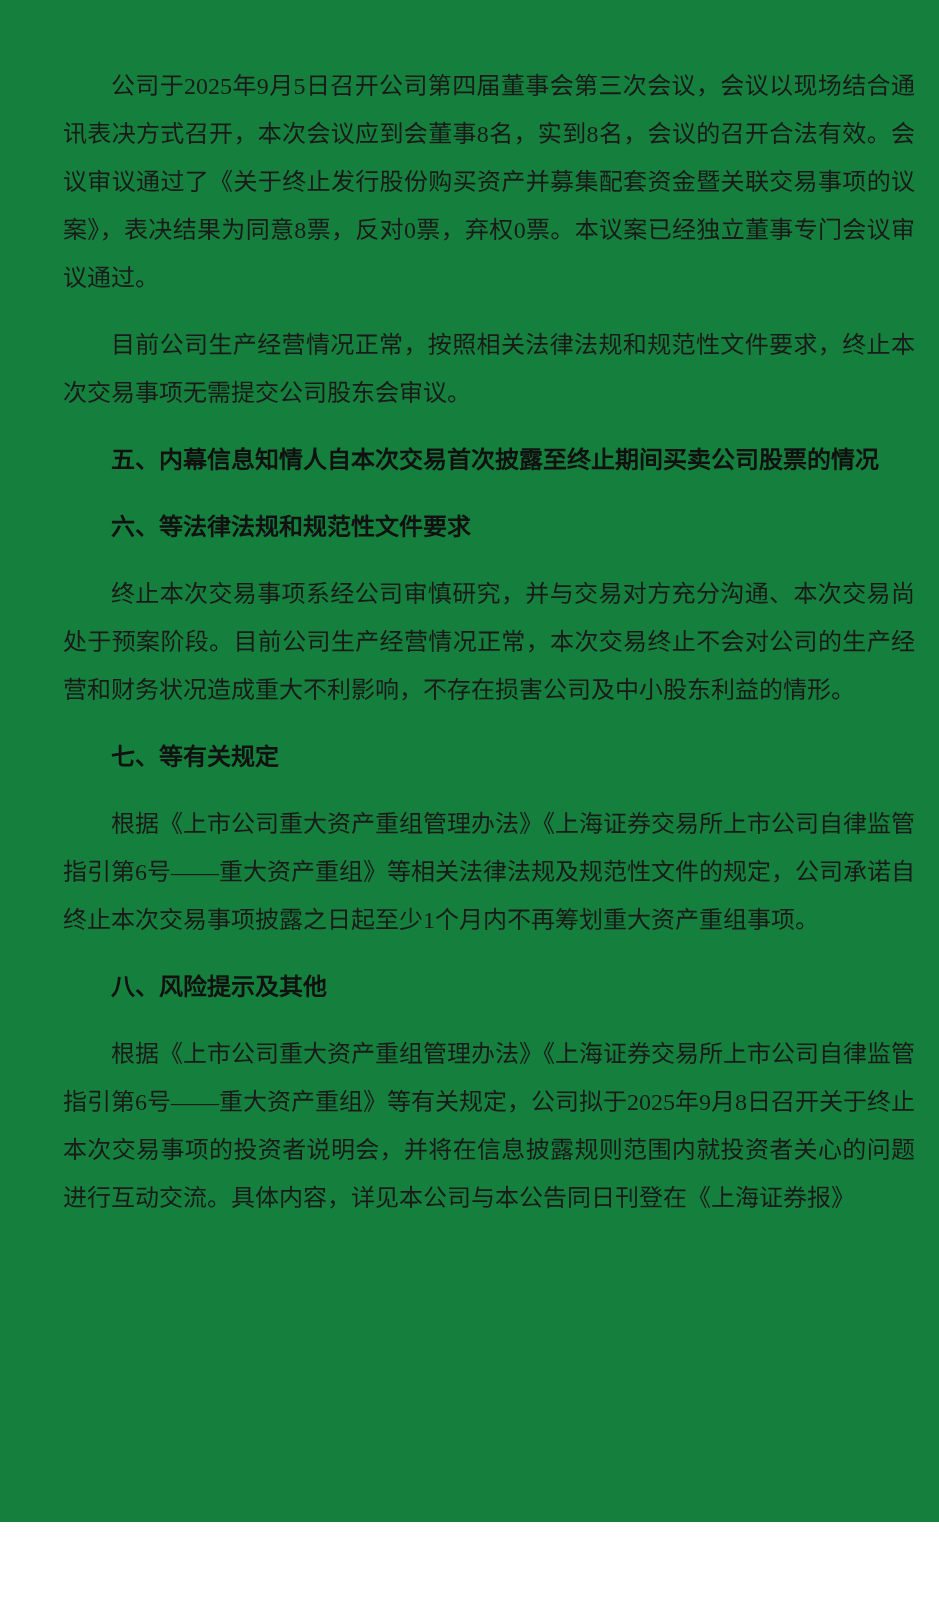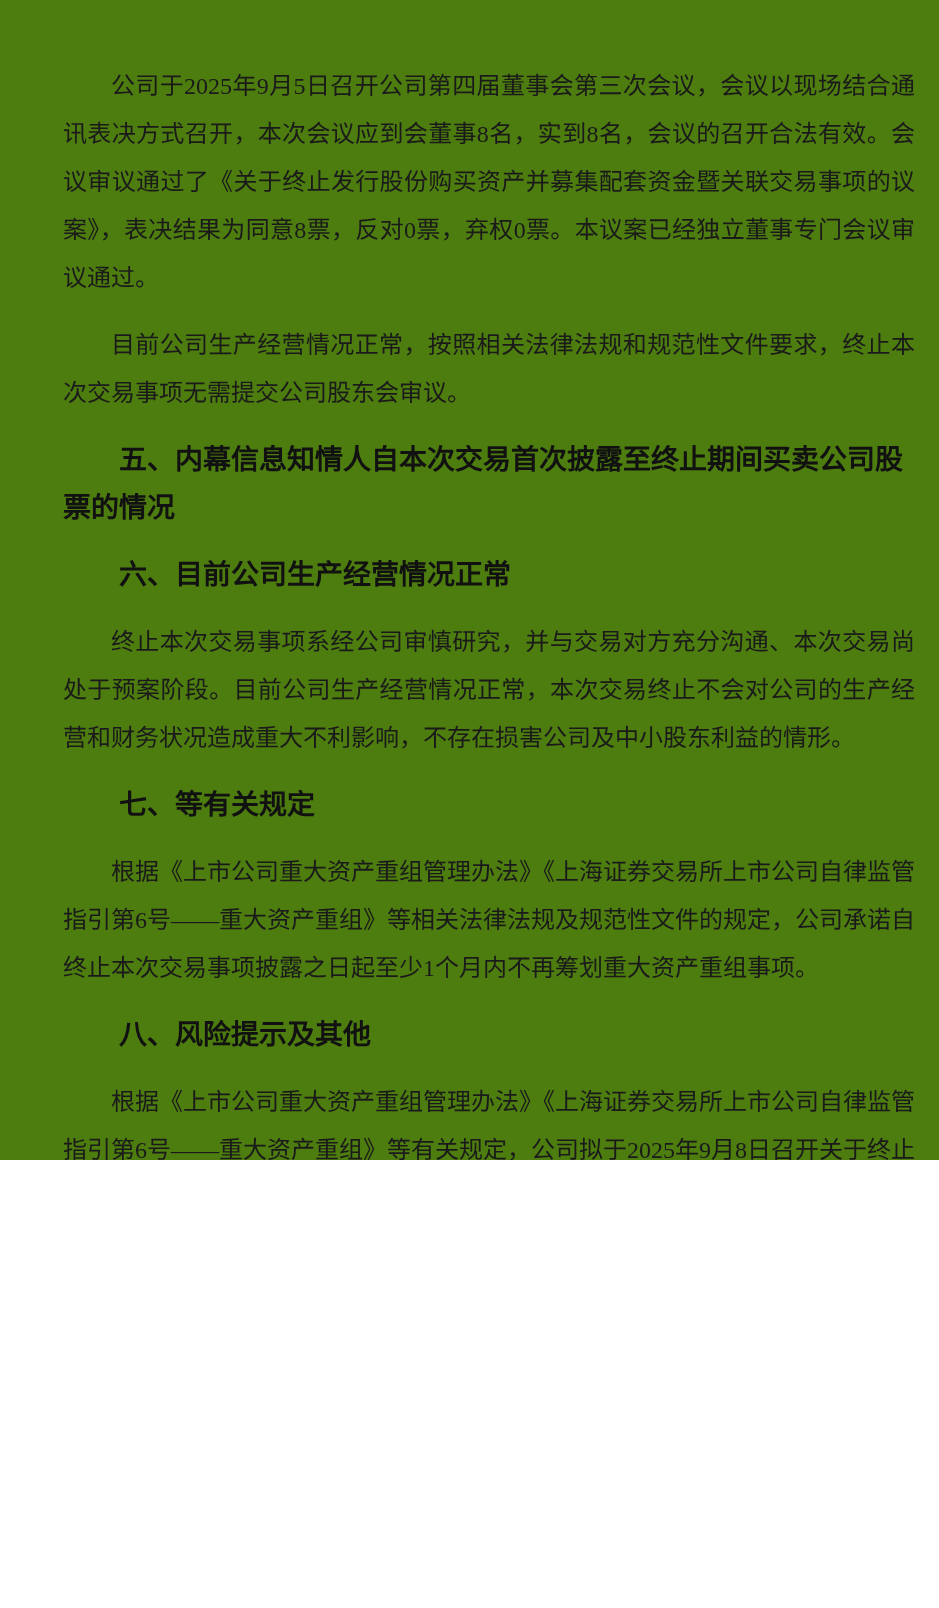--- a/index.html
+++ b/index.html
@@ -3,58 +3,58 @@
 <meta charset="utf-8">
 <style>
   html, body {
     margin: 0;
     padding: 0;
     background: #ffffff;
   }
   .page {
     position: relative;
     width: 939px;
-    height: 1160px;
+    height: 1522px;
     box-sizing: border-box;
-    background: #4d7c0f;
+    background: #15803d;
     color: #1a1a1a;
     padding: 62px 24px 0 63px;
     font-family: "Liberation Serif", "DejaVu Serif", serif;
     font-size: 24px;
     line-height: 48px;
     overflow: hidden;
   }
   .para {
     margin: 0 0 19px 0;
     text-indent: 2em;
     text-align: justify;
     text-justify: inter-ideograph;
   }
   .heading {
     margin: 0 0 19px 0;
     text-indent: 2em;
-    font-size: 28px;
+    font-size: 24px;
     line-height: 48px;
     font-weight: 700;
     color: #111111;
     font-family: "Liberation Sans", "DejaVu Sans", sans-serif;
   }
 </style>
 </head>
 <body>
 
 <div class="page">
   <p class="para">公司于2025年9月5日召开公司第四届董事会第三次会议，会议以现场结合通讯表决方式召开，本次会议应到会董事8名，实到8名，会议的召开合法有效。会议审议通过了《关于终止发行股份购买资产并募集配套资金暨关联交易事项的议案》，表决结果为同意8票，反对0票，弃权0票。本议案已经独立董事专门会议审议通过。</p>
 
   <p class="para">目前公司生产经营情况正常，按照相关法律法规和规范性文件要求，终止本次交易事项无需提交公司股东会审议。</p>
 
   <h2 class="heading">五、内幕信息知情人自本次交易首次披露至终止期间买卖公司股票的情况</h2>
 
 
-  <h2 class="heading">六、目前公司生产经营情况正常</h2>
+  <h2 class="heading">六、等法律法规和规范性文件要求</h2>
 
   <p class="para">终止本次交易事项系经公司审慎研究，并与交易对方充分沟通、本次交易尚处于预案阶段。目前公司生产经营情况正常，本次交易终止不会对公司的生产经营和财务状况造成重大不利影响，不存在损害公司及中小股东利益的情形。</p>
 
   <h2 class="heading">七、等有关规定</h2>
 
   <p class="para">根据《上市公司重大资产重组管理办法》《上海证券交易所上市公司自律监管指引第6号——重大资产重组》等相关法律法规及规范性文件的规定，公司承诺自终止本次交易事项披露之日起至少1个月内不再筹划重大资产重组事项。</p>
 
   <h2 class="heading">八、风险提示及其他</h2>
 
   <p class="para">根据《上市公司重大资产重组管理办法》《上海证券交易所上市公司自律监管指引第6号——重大资产重组》等有关规定，公司拟于2025年9月8日召开关于终止本次交易事项的投资者说明会，并将在信息披露规则范围内就投资者关心的问题进行互动交流。具体内容，详见本公司与本公告同日刊登在《上海证券报》</p>

